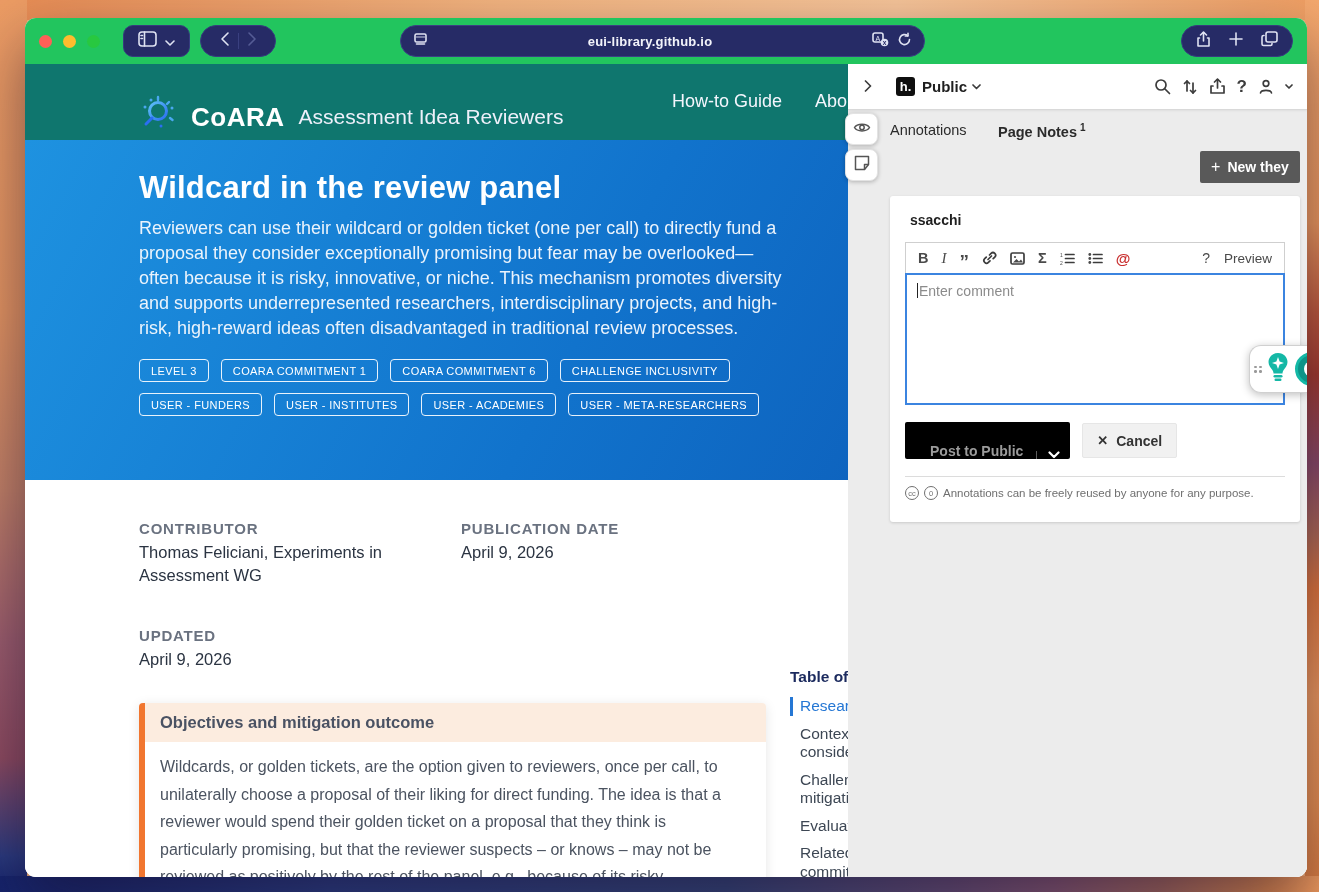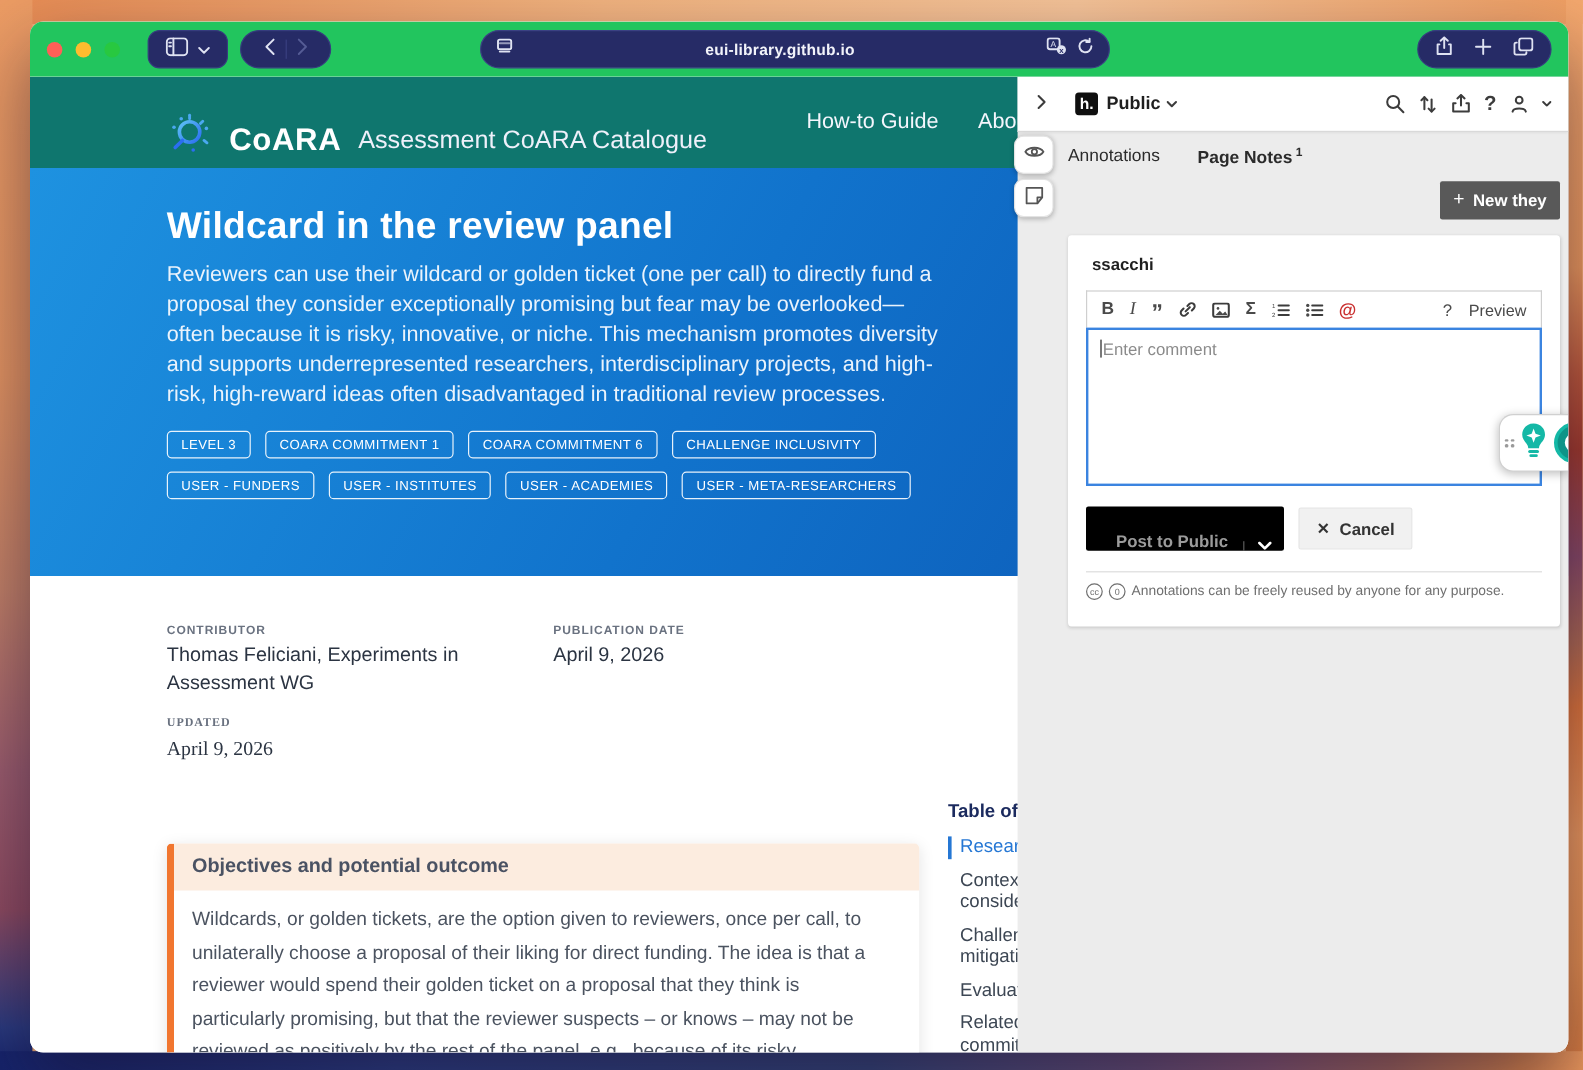--- a/index.html
+++ b/index.html
@@ -52,25 +52,25 @@
   
   .hero { height:340px; background:linear-gradient(118deg,#1e92e0 0%,#1173cc 45%,#0a50ae 100%); padding:30px 0 0 114px; }
   .hero h1 { color:#ffffff; font-size:31px; font-weight:800; letter-spacing:.2px; }
   .hero p { width:648px; color:#eaf3fc; font-size:18px; line-height:25px; margin-top:10px; }
   .tag-row { width:640px; display:flex; flex-wrap:wrap; gap:11px 12px; margin-top:18px; }
   .tag { border:1.4px solid rgba(255,255,255,.9); border-radius:4px; color:#ffffff; font-size:11px;
          letter-spacing:.4px; padding:5px 11px 4px; white-space:nowrap; cursor:pointer; }
 
   
   .meta { padding:40px 0 0 114px; position:relative; }
-  .meta-label { color:#6a7280; font-size:10px; letter-spacing:.8px; font-weight:bold; }
+  .meta-label { color:#6a7280; font-size:15px; letter-spacing:.8px; font-weight:bold; }
   .meta-value { color:#2b3442; font-size:16.5px; line-height:23px; margin-top:4px; }
   .meta-col-left { width:310px; display:inline-block; vertical-align:top; }
   .meta-col-right { width:300px; display:inline-block; vertical-align:top; margin-left:12px; }
-  .meta-updated { margin-top:16px;font-family:Liberation Serif, serif; }
+  .meta-updated { margin-top:40px; }
 
   
   .obj-card { position:absolute; left:114px; top:639px; width:627px; background:#ffffff;
               border-left:6px solid #f1762f; border-radius:4px; box-shadow:0 2px 12px rgba(0,0,0,.1); }
   .obj-head { background:#fcecdf; padding:10px 15px; color:#4a5263; font-weight:bold; font-size:16.5px; border-radius:0 4px 0 0; }
   .obj-body { padding:11px 20px 20px 15px; color:#4b5360; font-size:16px; line-height:27.5px; }
 
   
   .toc { position:absolute; left:765px; top:604px; width:176px; }
   .toc-title { color:#1b2a5e; font-weight:bold; font-size:15.5px; margin-bottom:11px; white-space:nowrap; }
@@ -254,21 +254,21 @@
             <line x1="19" y1="3" x2="19" y2="6" stroke="#4aa8f0" stroke-width="2.4" stroke-linecap="round"></line>
             <line x1="31" y1="24" x2="33.5" y2="26" stroke="#4aa8f0" stroke-width="2.4" stroke-linecap="round"></line>
             <line x1="30" y1="8" x2="28" y2="10" stroke="#4aa8f0" stroke-width="2.4" stroke-linecap="round"></line>
             <circle cx="6" cy="13" r="1.5" fill="#4aa8f0"></circle>
               <circle cx="33" cy="14" r="1.5" fill="#4aa8f0"></circle>
             <circle cx="12" cy="6" r="1.5" fill="#4aa8f0"></circle>
               <circle cx="22" cy="32" r="1.5" fill="#2b6ef2"></circle>
           </svg>
         </span>
         <span class="brand-name">CoARA</span>
-        <span class="brand-suffix">Assessment CoARA Catalogue</span>
+        <span class="brand-suffix">Assessment Idea Reviewers</span>
       </div>
       <span class="nav-link nav-1">How-to Guide</span>
       <span class="nav-link nav-2">About</span>
     </div>
 
     <div class="hero">
       <h1>Wildcard in the review panel</h1>
       <p>Reviewers can use their wildcard or golden ticket (one per call) to directly fund a proposal they consider exceptionally promising but fear may be overlooked—often because it is risky, innovative, or niche. This mechanism promotes diversity and supports underrepresented researchers, interdisciplinary projects, and high-risk, high-reward ideas often disadvantaged in traditional review processes.</p>
       <div class="tag-row">
         <span class="tag">LEVEL 3</span>
@@ -302,21 +302,21 @@
       <div class="toc-title">Table of Contents</div>
       <div class="toc-item active">Research</div>
       <div class="toc-item">Context and considerations</div>
       <div class="toc-item">Challenges and mitigation</div>
       <div class="toc-item">Evaluation</div>
       <div class="toc-item">Related CoARA commitments</div>
 
     </div>
 
     <div class="obj-card">
-      <div class="obj-head">Objectives and potential outcome</div>
+      <div class="obj-head">Objectives and mitigation outcome</div>
       <div class="obj-body">Wildcards, or golden tickets, are the option given to reviewers, once per call, to unilaterally choose a proposal of their liking for direct funding. The idea is that a reviewer would spend their golden ticket on a proposal that they think is particularly promising, but that the reviewer suspects – or knows – may not be reviewed as positively by the rest of the panel, e.g., because of its risky, innovative, or niche nature. Therefore, wildcards can be considered a possible intervention to promote researchers, research topics and research ideas that</div>
     </div>
 
     <div class="side-btn eye">
       <span>
         <svg width="18" height="13" viewBox="0 0 18 13">
             <path d="M1.5 6.5 C4 2 14 2 16.5 6.5 C14 11 4 11 1.5 6.5 Z" fill="none" stroke="#555" stroke-width="1.5"></path>
             <circle cx="9" cy="6.5" r="2.2" fill="none" stroke="#555" stroke-width="1.5"></circle>
           </svg>
       </span>

